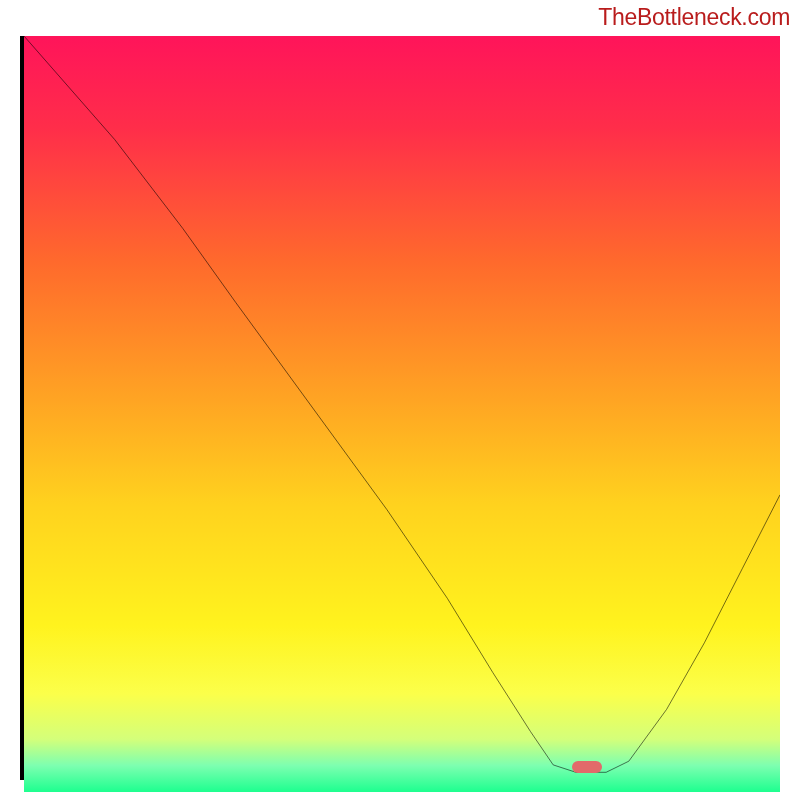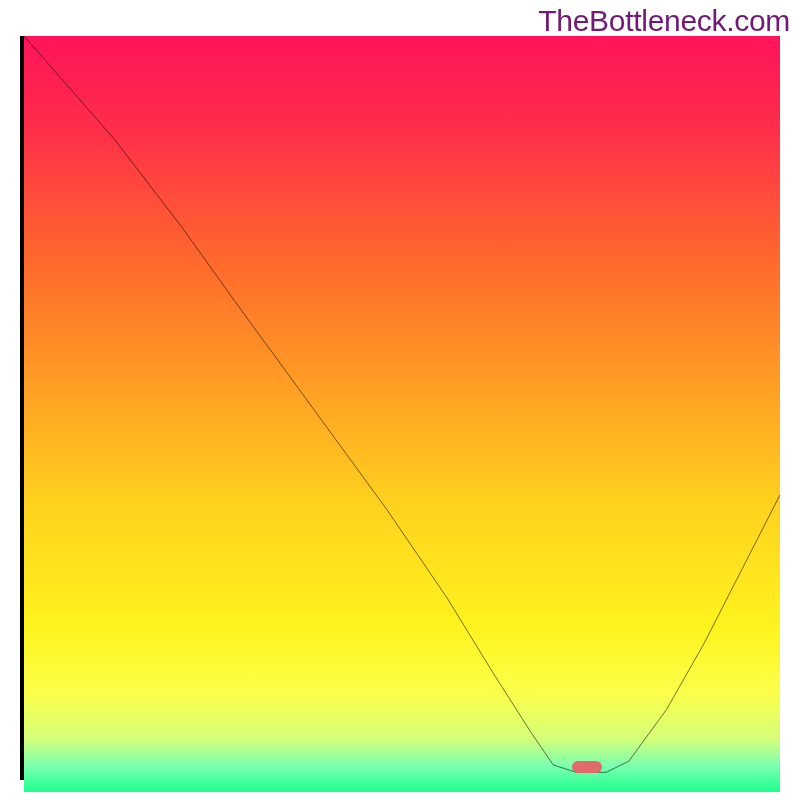--- a/index.html
+++ b/index.html
@@ -12,23 +12,23 @@
   }
   .container {
     position: relative;
     width: 800px;
     height: 800px;
   }
   .watermark {
     position: absolute;
     top: 4px;
     right: 10px;
-    font-size: 30px;
+    font-size: 23px;
     font-weight: 500;
-    color: #701a75;
+    color: #b91c1c;
     letter-spacing: -0.3px;
   }
   .plot-area {
     position: absolute;
     left: 20px;
     top: 36px;
     width: 760px;
     height: 744px;
     border-left: 4px solid #000;
     border-bottom: 4px solid #000;

